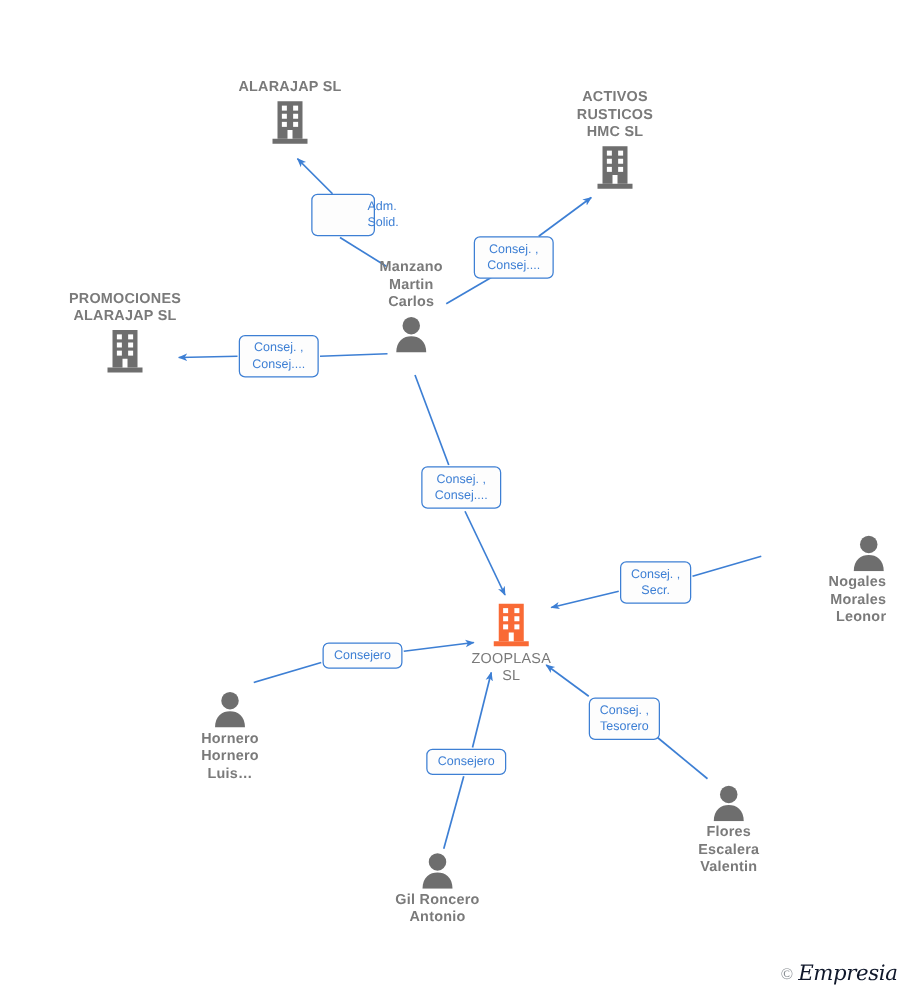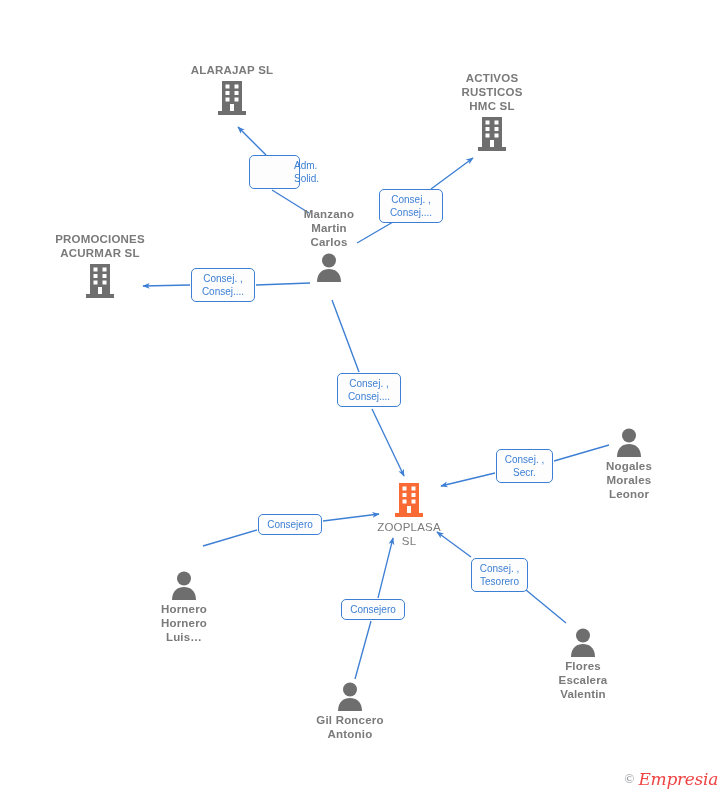--- a/index.html
+++ b/index.html
@@ -75,21 +75,21 @@
     right:10px;bottom:6px;
     display:flex;align-items:center;gap:4px;
     user-select:none;
   }
   #watermark .cmark{
     font-size:13px;color:#8a8f94;
     font-family:"Liberation Serif", serif;
   }
   #watermark .brand{
     font-size:17px;
-    color:#ef4444;
+    color:#0f172a;
     font-family:"DejaVu Serif", serif;
     font-style:italic;
     letter-spacing:-.3px;
   }
 </style>
 </head>
 <body>
 
 <div id="graph">
 
@@ -180,21 +180,21 @@
         <rect x="17.5" y="11" width="4" height="4" fill="#ffffff"></rect>
         <rect x="8.5" y="17.5" width="4" height="4" fill="#ffffff"></rect>
         <rect x="17.5" y="17.5" width="4" height="4" fill="#ffffff"></rect>
         <rect x="13" y="24" width="4" height="7" fill="#ffffff"></rect>
       </svg>
     </span>
   </div>
 
   <div class="node company cap-top" style="left:100px;top:232px;">
     <span class="caption">PROMOCIONES
-ACURMAR SL</span>
+ALARAJAP SL</span>
     <span class="glyph">
       <svg width="30" height="36" viewBox="0 0 30 36" xmlns="http://www.w3.org/2000/svg">
         <rect x="5" y="1" width="20" height="30" fill="#6e6e6e"></rect>
         <rect x="1" y="31" width="28" height="4" fill="#6e6e6e"></rect>
         <rect x="8.5" y="4.5" width="4" height="4" fill="#ffffff"></rect>
         <rect x="17.5" y="4.5" width="4" height="4" fill="#ffffff"></rect>
         <rect x="8.5" y="11" width="4" height="4" fill="#ffffff"></rect>
         <rect x="17.5" y="11" width="4" height="4" fill="#ffffff"></rect>
         <rect x="8.5" y="17.5" width="4" height="4" fill="#ffffff"></rect>
         <rect x="17.5" y="17.5" width="4" height="4" fill="#ffffff"></rect>
@@ -226,33 +226,33 @@
         <rect x="17.5" y="11" width="4" height="4" fill="#ffffff"></rect>
         <rect x="8.5" y="17.5" width="4" height="4" fill="#ffffff"></rect>
         <rect x="17.5" y="17.5" width="4" height="4" fill="#ffffff"></rect>
         <rect x="13" y="24" width="4" height="7" fill="#ffffff"></rect>
       </svg>
     </span>
     <span class="caption">ZOOPLASA
 SL</span>
   </div>
 
-  <div class="node person cap-bottom" style="left:629px;top:427px;">
+  <div class="node person cap-bottom" style="left:629px;top:427px;text-align:right;">
     <span class="glyph">
       <svg width="28" height="30" viewBox="0 0 28 30" xmlns="http://www.w3.org/2000/svg">
         <circle cx="14" cy="8.5" r="7" fill="#6e6e6e"></circle>
         <path d="M2 30 C2 20.5 8 17 14 17 C20 17 26 20.5 26 30 Z" fill="#6e6e6e"></path>
       </svg>
     </span>
     <span class="caption">Nogales
 Morales
 Leonor</span>
   </div>
 
-  <div class="node person cap-bottom" style="left:184px;top:570px;">
+  <div class="node person cap-bottom" style="left:184px;top:552px;">
     <span class="glyph">
       <svg width="28" height="30" viewBox="0 0 28 30" xmlns="http://www.w3.org/2000/svg">
         <circle cx="14" cy="8.5" r="7" fill="#6e6e6e"></circle>
         <path d="M2 30 C2 20.5 8 17 14 17 C20 17 26 20.5 26 30 Z" fill="#6e6e6e"></path>
       </svg>
     </span>
     <span class="caption">Hornero
 Hornero
 Luis…</span>
   </div>

